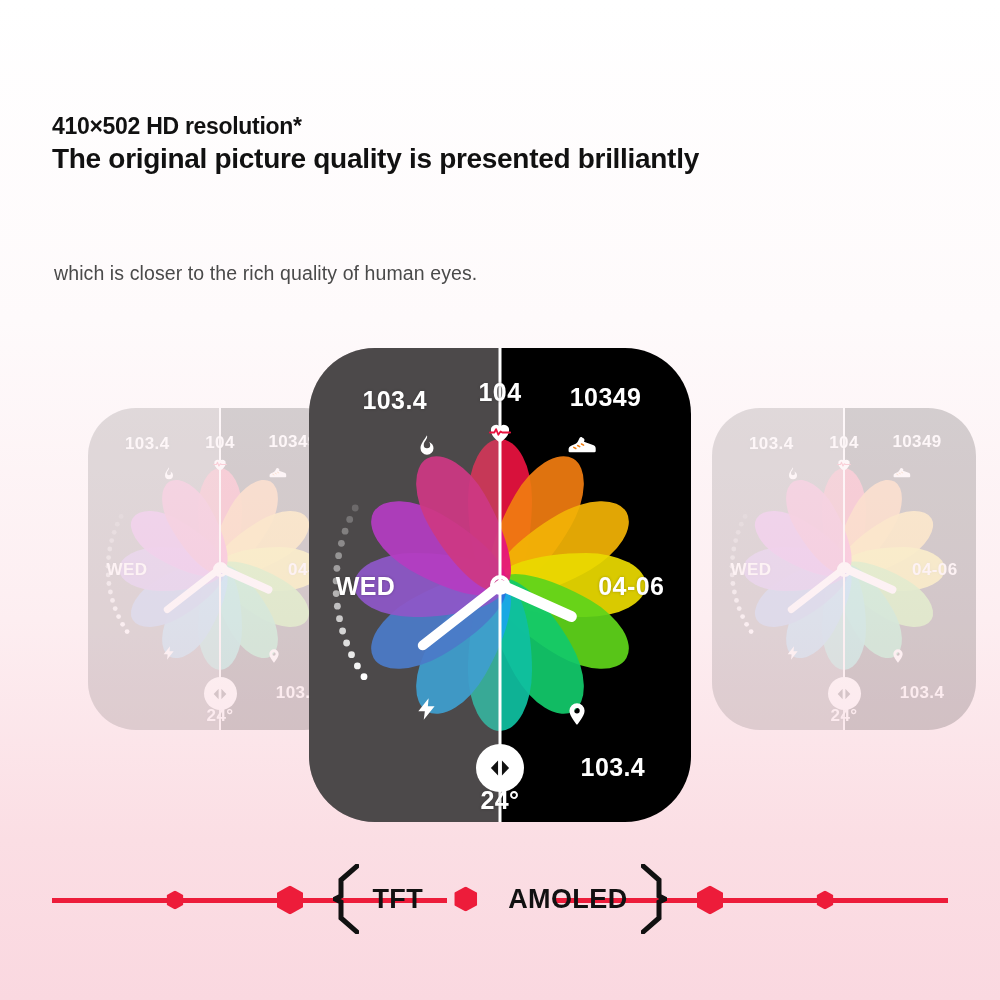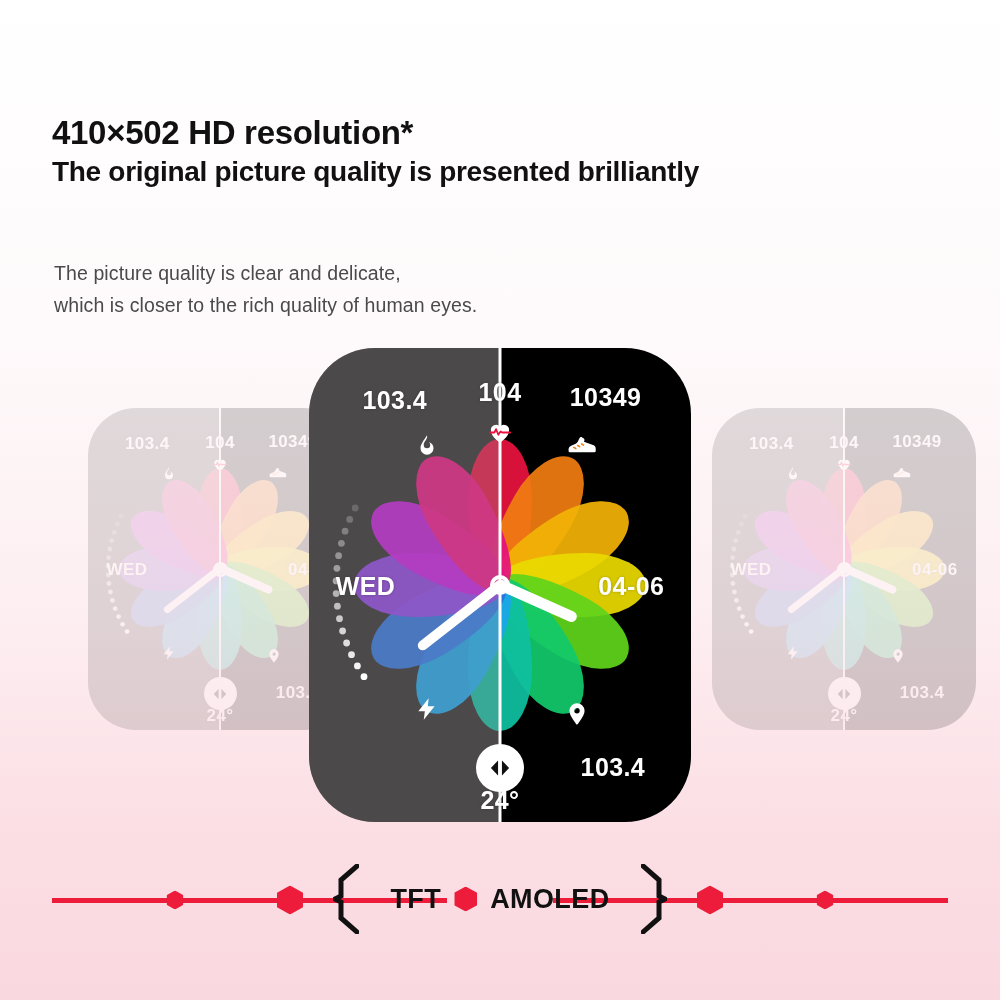--- a/index.html
+++ b/index.html
@@ -6,21 +6,21 @@
   body{
     width:1000px;height:1000px;overflow:hidden;
     font-family:"Liberation Sans", sans-serif;
     background:linear-gradient(180deg,#ffffff 0%,#fefafb 32%,#fdeef1 62%,#fbdee4 84%,#fad8e0 100%);
     position:relative;
   }
 
   
   .headings{position:absolute;left:52px;top:112px;width:920px;}
   .h-line{
-    font-size:33px;font-weight:bold;color:#111;
+    font-size:23px;font-weight:bold;color:#111;
     letter-spacing:-0.3px;line-height:1.28;white-space:nowrap;
   }
   .h-line.second{font-size:28px;}
   .sub{position:absolute;left:54px;top:258px;width:700px;}
   .sub-line{
     font-size:19.5px;color:#4a4a4a;line-height:1.62;
     letter-spacing:.1px;white-space:nowrap;
   }
 
   
@@ -144,38 +144,37 @@
   }
   .brk{
     position:absolute;top:50%;width:26px;height:70px;
     transform:translateY(-50%);
   }
   .brk svg{display:block;}
   .brk.left{left:333px;}
   .brk.right{left:641px;}
   .cmp-center{
     position:absolute;left:50%;top:50%;transform:translate(-50%,-50%);
-    display:flex;align-items:center;gap:13px;white-space:nowrap;
+    display:flex;align-items:center;gap:31px;white-space:nowrap;
   }
   .cmp-label{font-size:27px;font-weight:bold;color:#111;letter-spacing:.4px;}
   .cmp-dot{
     width:23px;height:25px;background:#ed1c3a;
     clip-path:polygon(50% 0%,100% 25%,100% 75%,50% 100%,0% 75%,0% 25%);
   }
 </style>
 </head>
 <body>
 
 <div class="headings">
   <div class="h-line">410×502 HD resolution*</div>
   <div class="h-line second">The original picture quality is presented brilliantly</div>
 </div>
 
 <div class="sub">
-  <div class="sub-line">The picture quality is clear and delicate,</div>
   <div class="sub-line">which is closer to the rich quality of human eyes.</div>
 </div>
 
 <div class="stage">
 
   <div class="watch side left">
     <div class="bg-half tft"></div>
     <div class="bg-half amoled"></div>
     <div class="face">
       <div class="petals">

